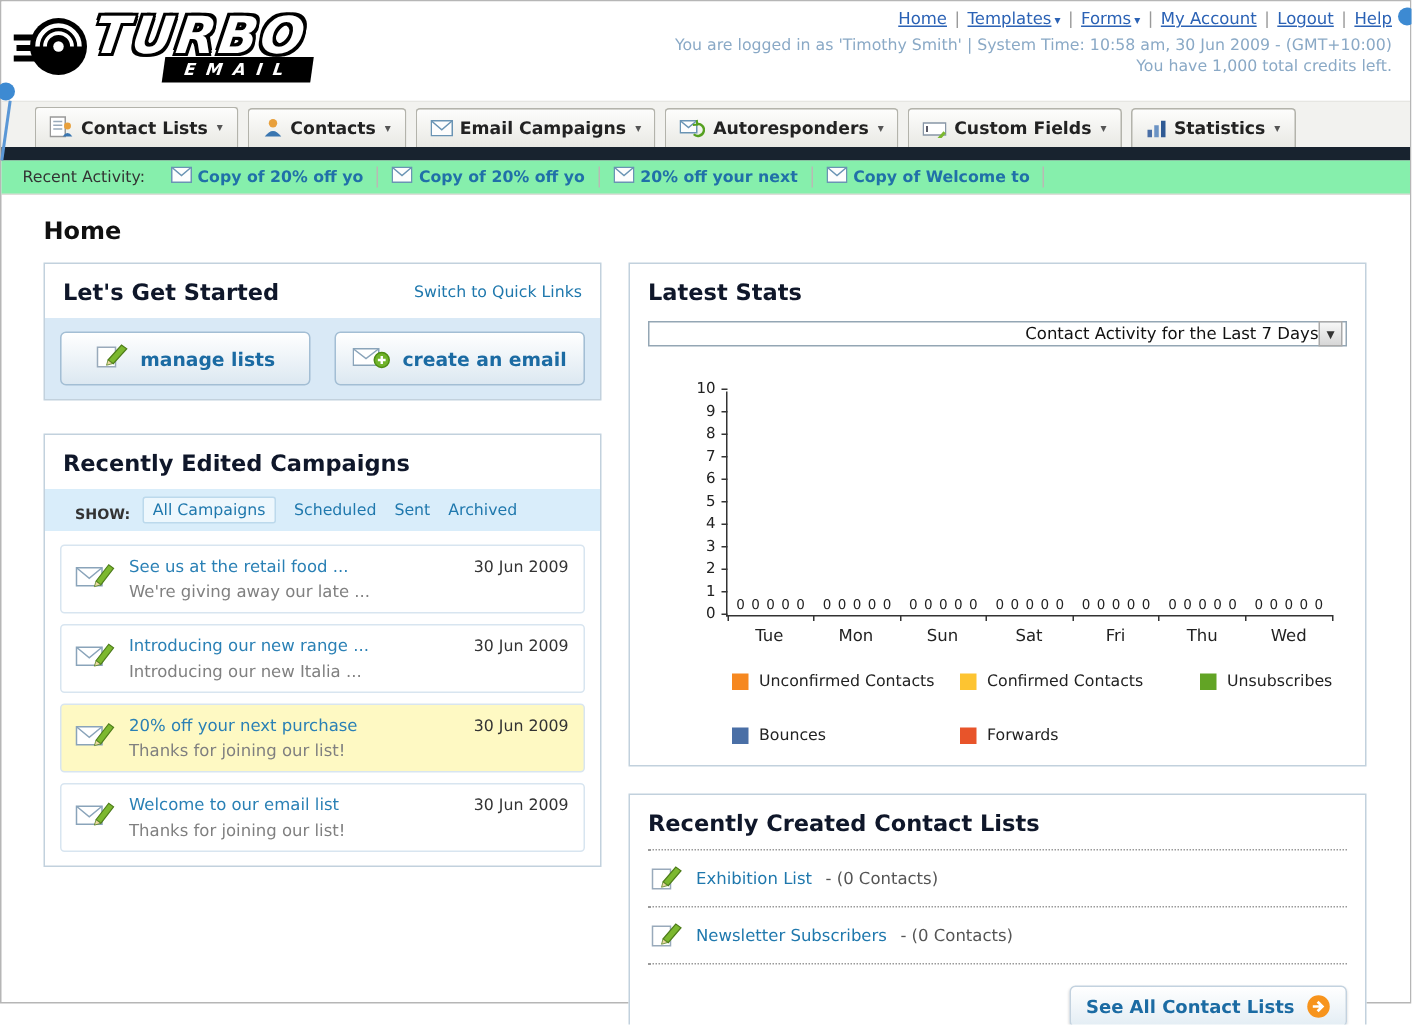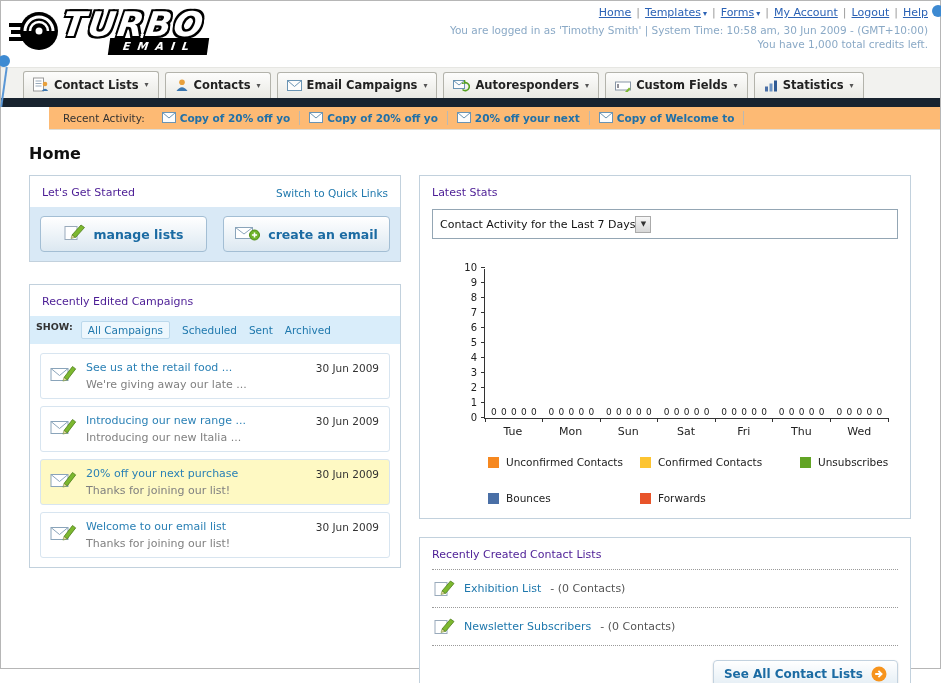--- a/index.html
+++ b/index.html
@@ -38,65 +38,65 @@
 
   
   .tabbar { height:31px; background:#f2f2ef; border-top:1px solid #e6e6e2; padding-left:22px; display:flex; align-items:flex-end; gap:6px; }
   .tab { display:flex; align-items:center; gap:5px; border:1px solid #b3b3ab; border-bottom:none; border-radius:3px 3px 0 0;
          background:linear-gradient(#fdfdfc,#e9e9e4); padding:5px 9px 6px; font-size:11.5px; font-weight:bold; color:#222; cursor:pointer; }
   .tab .tab-ic { line-height:0; }
   .tab .caret { font-size:8px; color:#555; margin-left:1px; }
   .darkbar { height:9px; background:#18232f; }
 
   
-  .activity { height:23px; background:#fdba74; border-bottom:1px solid #ddddd8; display:flex; align-items:center; padding-left:14px; color:#444; font-size:10.5px;margin-left:48px; }
+  .activity { height:23px; background:#86efac; border-bottom:1px solid #ddddd8; display:flex; align-items:center; padding-left:14px; color:#444; font-size:10.5px; }
   .act-label { margin-right:8px; color:#333; }
   .act-list { display:flex; align-items:center; height:100%; }
   .activity-item { display:flex; align-items:center; gap:4px; padding:0 9px; border-right:1px solid #b9b9b4; height:14px; cursor:pointer; }
   .activity-item .act-txt { color:#2070a8;font-weight:bold; }
 
   
   .content { padding:10px 29px 0 28px; }
   .page-title { font-size:16px; font-weight:bold; color:#101010; margin:4px 0 12px; }
   .columns { display:flex; gap:18px; align-items:flex-start; }
   .col-left { width:374px; }
   .col-right { width:492px; }
 
   .panel { border:1px solid #c2d1dd; background:#fff; }
   .panel-header { display:flex; justify-content:space-between; align-items:center; padding:10px 12px 8px; }
-  .panel-title { font-size:11px; font-weight:normal; color:#4c1d95; }
+  .panel-title { font-size:15px; font-weight:bold; color:#0f172a; }
   .link-sm { color:#1f78ad; font-size:10.5px; }
 
   
   .gs-strip { background:#d9e9f6; padding:9px 10px; display:flex; gap:16px; }
   .gs-button { flex:1; display:flex; align-items:center; justify-content:center; gap:8px; border:1px solid #a3bed4; border-radius:4px;
                background:linear-gradient(#ffffff,#dce8f1); padding:7px 6px; font-size:12.5px; font-weight:bold; color:#1b6ba3; }
 
   
   .campaigns { margin-top:22px; }
-  .filterbar { background:#d9edfa; padding:5px 6px; display:flex; align-items:flex-start; gap:8px; }
+  .filterbar { background:#d9edfa; padding:5px 20px; display:flex; align-items:flex-end; gap:8px; }
   .show-label { font-size:9.5px; font-weight:bold; color:#333; }
   .filters { display:flex; align-items:center; gap:12px; }
   .filter-link { color:#1f78ad; font-size:10.5px; }
   .filter-link.active { background:#edf7fd; border:1px solid #bcd9ec; border-radius:2px; padding:2px 6px; }
   .campaign-list { padding:2px 0; }
   .campaign-item { display:flex; gap:9px; margin:7px 10px; border:1px solid #d8e5f0; border-radius:3px; padding:7px 9px; background:#fff; position:relative; cursor:pointer; }
   .campaign-item.hl { background:#fef9c3; }
   .ci-icon { line-height:0; margin-top:2px; }
   .ci-title { color:#2a80b5; font-size:11px; display:block; }
   .ci-sub { color:#808080; font-size:11px; margin-top:4px; }
   .ci-date { position:absolute; right:10px; top:8px; font-size:10.5px; color:#333;margin-left:36px; }
   .panel-footer { display:flex; justify-content:flex-end; padding:6px 12px 12px; }
   .cta-button { display:flex; align-items:center; gap:8px; border:1px solid #c3d2df; border-radius:4px;
                 background:linear-gradient(#ffffff,#e3edf4); padding:5px 10px; font-size:12px; font-weight:bold; color:#1b6ba3;
                 box-shadow:0 1px 2px rgba(0,0,0,0.18); }
   .cta-ic { line-height:0; }
 
   
-  .dropdown { margin:2px 12px 0; border:1px solid #94a6b4; height:30px; display:flex; align-items:center; justify-content:flex-start;
+  .dropdown { margin:2px 12px 0; border:1px solid #94a6b4; height:17px; display:flex; align-items:center; justify-content:flex-end;
               padding:0 2px 0 7px; font-size:11px; color:#111; background:#fff; cursor:pointer; }
   .dd-arrow { width:16px; height:17px; border:1px solid #aaa; background:linear-gradient(#f7f7f7,#d7d7d7);
               display:flex; align-items:center; justify-content:center; font-size:7px; color:#333; }
   .chart-wrap { margin:30px 20px 0 0; }
   .plot { position:relative; width:404px; height:150px; margin-left:64px; border-left:1px solid #333; border-bottom:1px solid #333; }
   .groups { display:flex; height:100%; }
   .group { flex:1; display:flex; align-items:flex-end; justify-content:center; gap:4px; }
   .scell { display:flex; flex-direction:column; align-items:center; justify-content:flex-end; }
   .zval { font-size:9px; color:#222; line-height:10px; margin-bottom:1px; }
   .bar { width:6px; }

